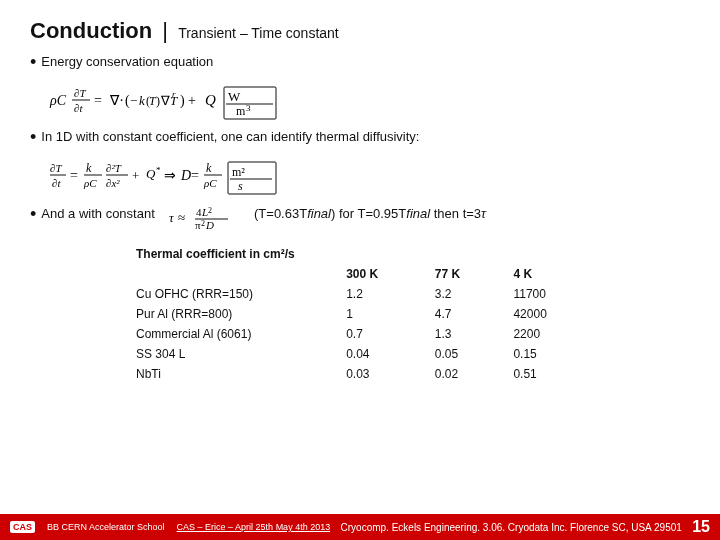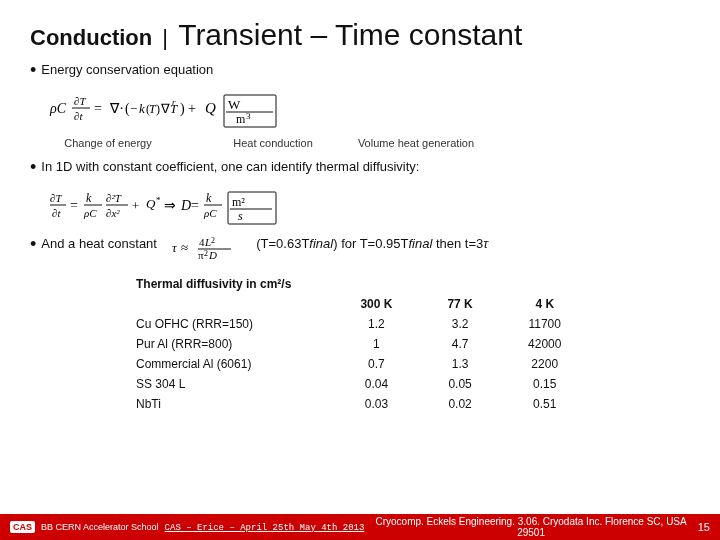--- a/index.html
+++ b/index.html
@@ -26,21 +26,21 @@
       font-weight: bold;
       margin-bottom: 10px;
       border-bottom: none;
     }
     .title span.pipe {
       font-weight: 300;
       margin: 0 4px;
     }
     .title span.subtitle {
       font-weight: normal;
-      font-size: 30px;
+      font-size: 14px;
     }
 
     .bullet {
       font-size: 13px;
       margin-bottom: 8px;
       display: flex;
       align-items: flex-start;
       gap: 5px;
     }
     .bullet-dot {
@@ -79,21 +79,21 @@
     table.diff-table {
       border-collapse: collapse;
       font-size: 12px;
       width: 460px;
       margin: 0 auto;
     }
 
     table.diff-table th, table.diff-table td {
       border: none;
       padding: 3px 14px;
-      text-align: center;
+      text-align: left;
     }
 
     table.diff-table th:first-child, table.diff-table td:first-child {
       text-align: left;
       padding-left: 6px;
     }
 
     .table-header-row th {
       border-top: 1.5px solid #444;
       border-bottom: 1px solid #444;
@@ -123,43 +123,43 @@
       align-items: center;
       justify-content: space-between;
       padding: 0 10px;
     }
 
     .footer-left {
       color: #fff;
       font-size: 9px;
       display: flex;
       align-items: center;
-      gap: 6px;
+      gap: 12px;
     }
 
     .footer-logo {
       background: #fff;
       color: #c00;
       font-weight: bold;
       font-size: 9px;
       padding: 1px 3px;
       border-radius: 2px;
     }
 
     .footer-center {
       color: #fff;
       font-size: 10px;
       flex: 1;
       text-align: center;
     }
 
     .footer-right {
       color: #fff;
-      font-size: 11px;
-      font-weight: normal;
+      font-size: 16px;
+      font-weight: bold;
     }
   </style>
 </head>
 <body>
 
 <div class="page">
 
   <div class="title">
     <span>Conduction</span>
     <span class="pipe">|</span>
@@ -201,31 +201,20 @@
       <text x="157" y="26" font-family="serif" font-style="italic" font-size="15">Q</text>
 
       <rect x="176" y="8" width="52" height="32" rx="1" fill="none" stroke="#111" stroke-width="1"></rect>
       <text x="180" y="22" font-family="serif" font-size="13">W</text>
       <line x1="178" y1="25" x2="225" y2="25" stroke="#111" stroke-width="1"></line>
       <text x="188" y="36" font-family="serif" font-size="12">m</text>
       <text x="198" y="32" font-family="serif" font-size="9">3</text>
     </svg>
   </div>
 
-  <div class="labels-row">
-    <div class="label-item" style="width:120px; margin-left:0px;">
-      <span>Change of energy</span>
-    </div>
-    <div class="label-item" style="width:130px; margin-left:40px;">
-      <span>Heat conduction</span>
-    </div>
-    <div class="label-item" style="width:140px; margin-left:8px;">
-      <span>Volume heat generation</span>
-    </div>
-  </div>
 
   <div class="bullet">
     <span class="bullet-dot">•</span>
     <span>In 1D with constant coefficient, one can identify thermal diffusivity:</span>
   </div>
 
   <div class="equation-row">
     <svg width="440" height="48" viewBox="0 0 440 48">
 
       <text x="2" y="18" font-family="serif" font-style="italic" font-size="11">∂T</text>
@@ -257,21 +246,21 @@
 
       <rect x="180" y="8" width="48" height="32" rx="1" fill="none" stroke="#111" stroke-width="1"></rect>
       <text x="184" y="22" font-family="serif" font-size="12">m²</text>
       <line x1="182" y1="25" x2="224" y2="25" stroke="#111" stroke-width="1"></line>
       <text x="190" y="36" font-family="serif" font-style="italic" font-size="12">s</text>
     </svg>
   </div>
 
   <div class="bullet" style="margin-top:4px;">
     <span class="bullet-dot">•</span>
-    <span>And a heat constant</span>
+    <span>And a with constant</span>
     &nbsp;
     
     <svg width="72" height="30" viewBox="0 0 72 30" style="vertical-align:middle;">
       <text x="1" y="16" font-family="serif" font-style="italic" font-size="13">τ</text>
       <text x="10" y="16" font-family="serif" font-size="13"> ≈ </text>
 
       <text x="28" y="10" font-family="serif" font-size="11">4</text>
       <text x="34" y="10" font-family="serif" font-style="italic" font-size="11">L</text>
       <text x="40" y="7" font-family="serif" font-size="8">2</text>
       <line x1="27" y1="13" x2="60" y2="13" stroke="#111" stroke-width="1"></line>
@@ -282,21 +271,21 @@
     &nbsp;
     <span>
       <span>(T=0.63T</span><span style="font-style:italic;">final</span><span>) for T=0.95T</span><span style="font-style:italic;">final</span><span> then t=3</span><span style="font-style:italic;">τ</span>
     </span>
   </div>
 
   <div class="diffusivity-section">
     <table class="diff-table">
       <thead>
         <tr class="table-title-row">
-          <td colspan="4">Thermal diffusivity in cm²/s</td>
+          <td colspan="4">Thermal coefficient in cm²/s</td>
         </tr>
         <tr class="table-header-row">
           <th></th>
           <th>300 K</th>
           <th>77 K</th>
           <th>4 K</th>
         </tr>
       </thead>
       <tbody id="table-body">
       <tr>
@@ -331,20 +320,20 @@
           </tr>
         </tbody>
     </table>
   </div>
 
   <div class="footer-bar">
     <div class="footer-left">
       <span class="footer-logo">CAS</span>
       <span>BB  CERN Accelerator School</span>
       <span>
-        <span style="text-decoration:underline; cursor:pointer;font-family:Liberation Mono, monospace;">CAS – Erice – April 25th May 4th 2013</span>
+        <span style="text-decoration:underline; cursor:pointer;">CAS – Erice – April 25th May 4th 2013</span>
       </span>
     </div>
     <div class="footer-center">Cryocomp. Eckels Engineering. 3.06. Cryodata Inc. Florence SC, USA 29501</div>
     <div class="footer-right">15</div>
   </div>
 
 </div>
 
 </body></html>

